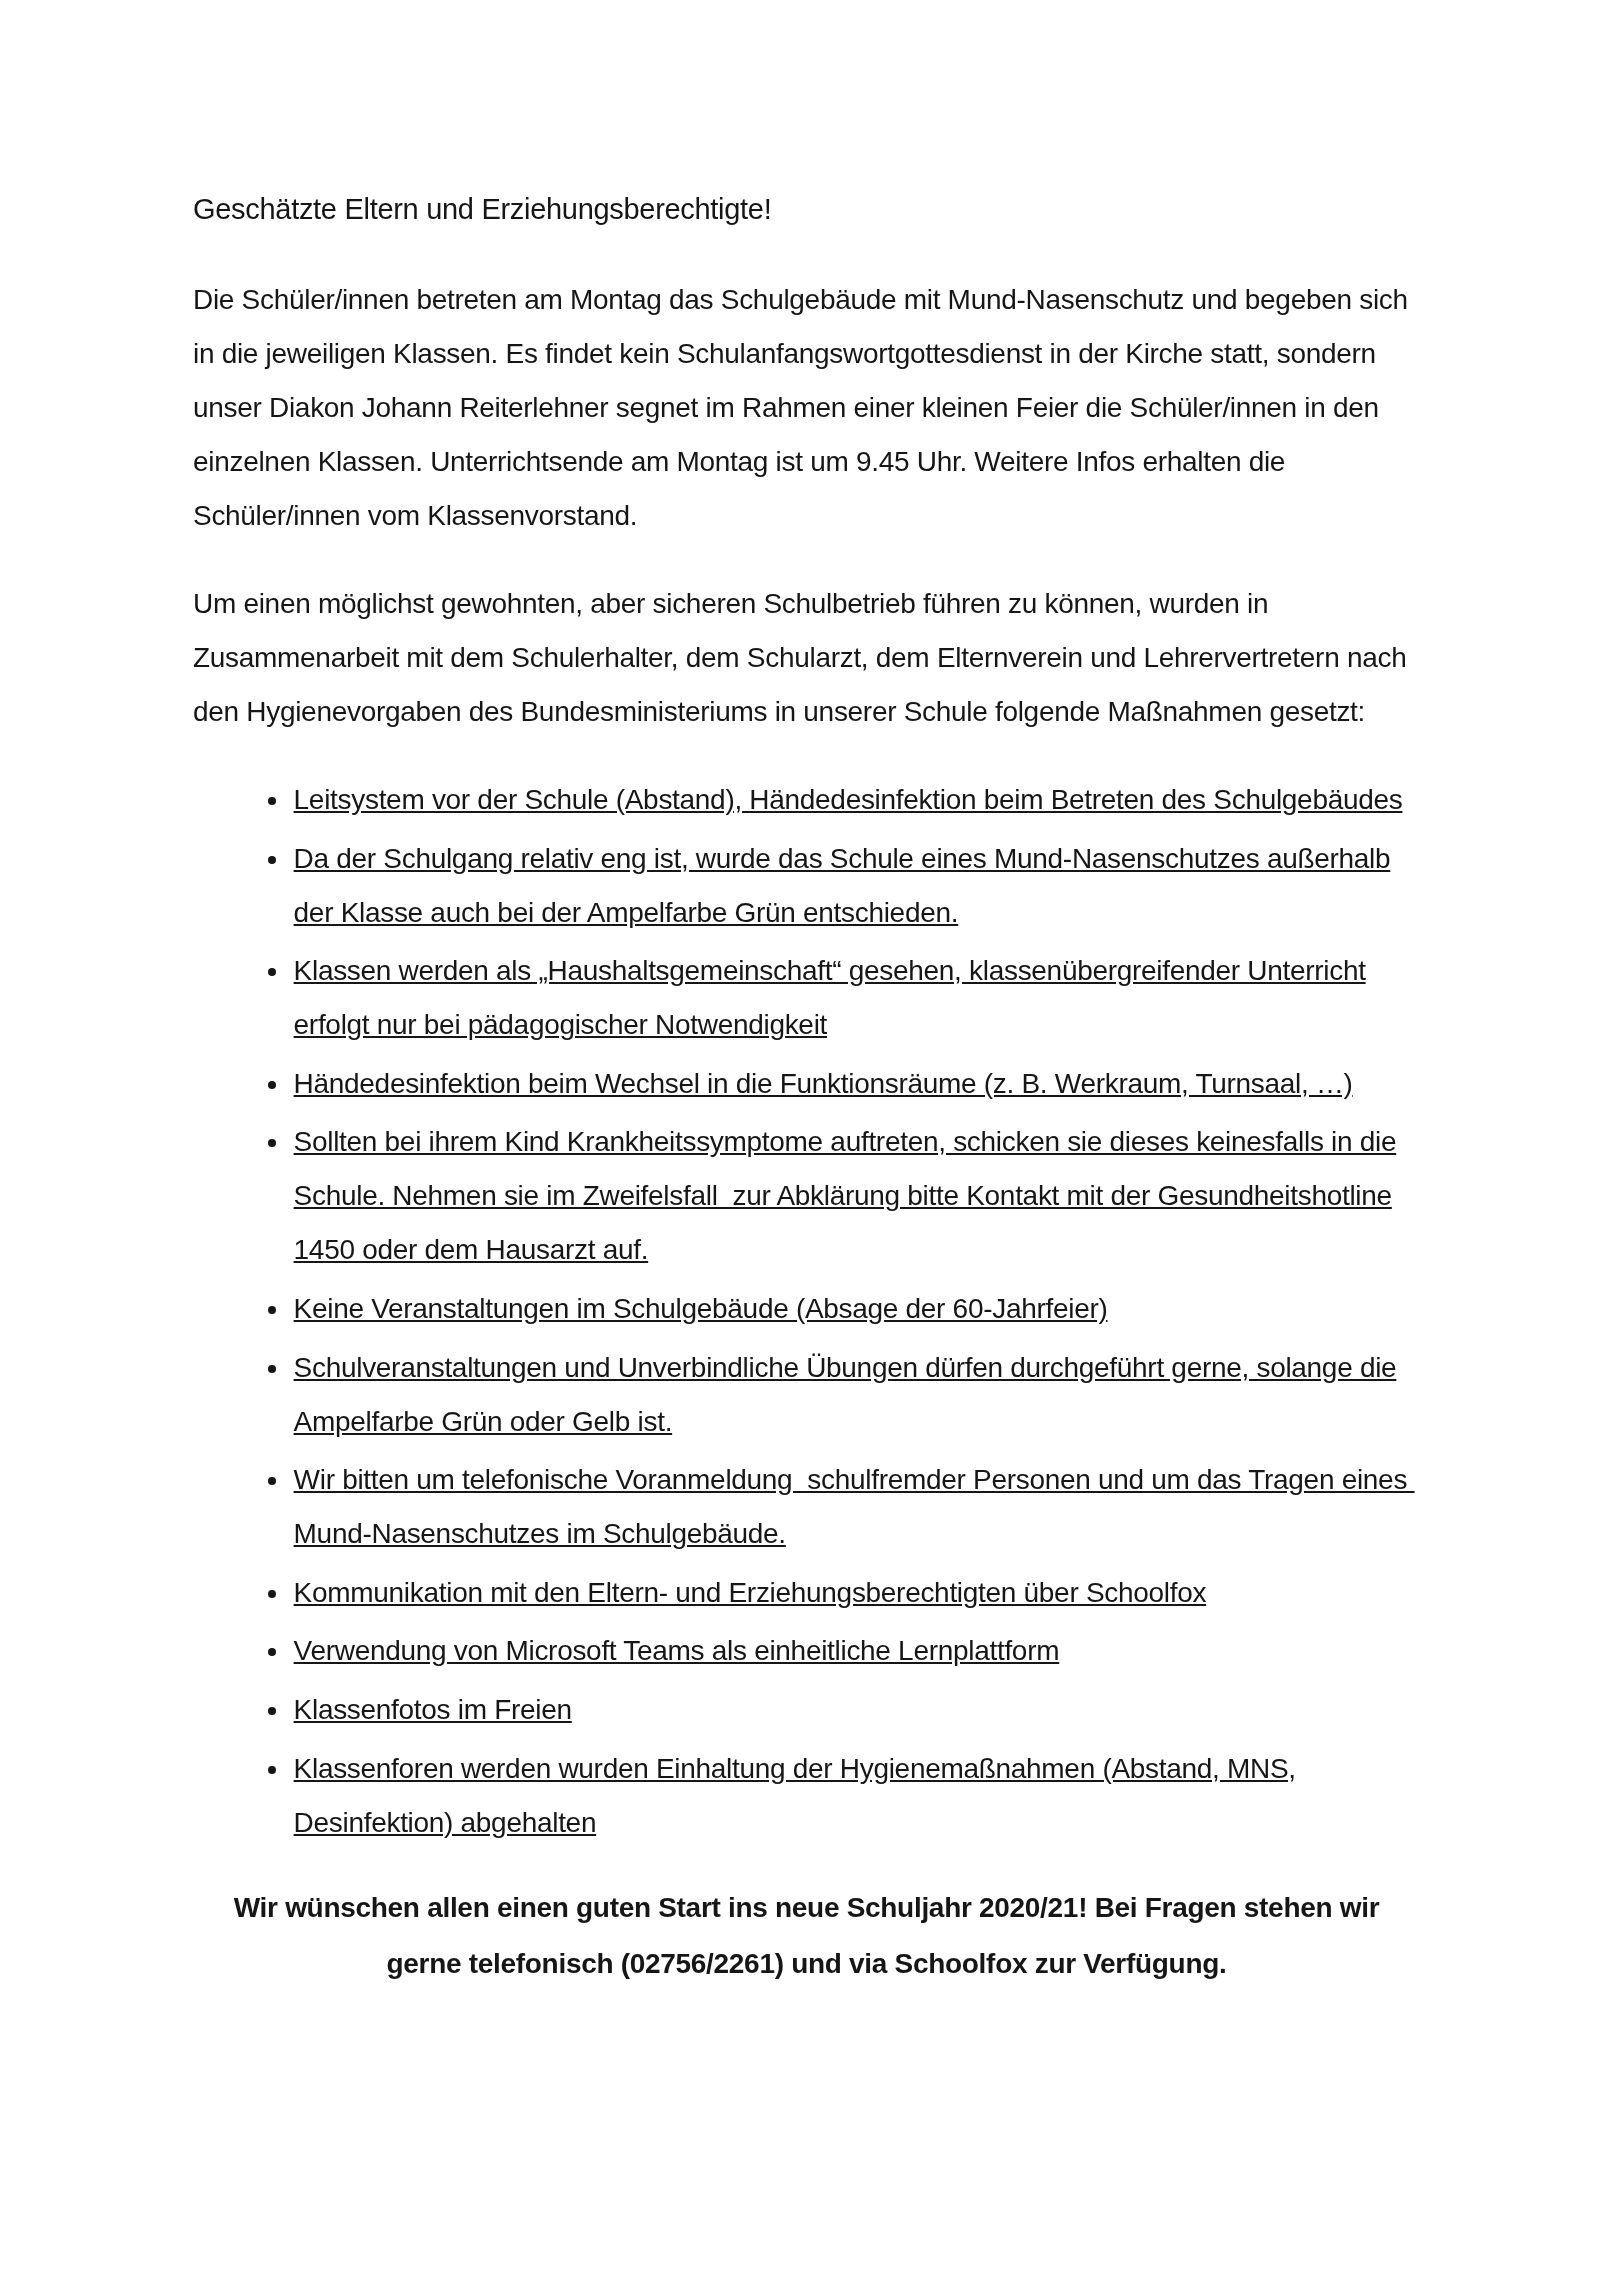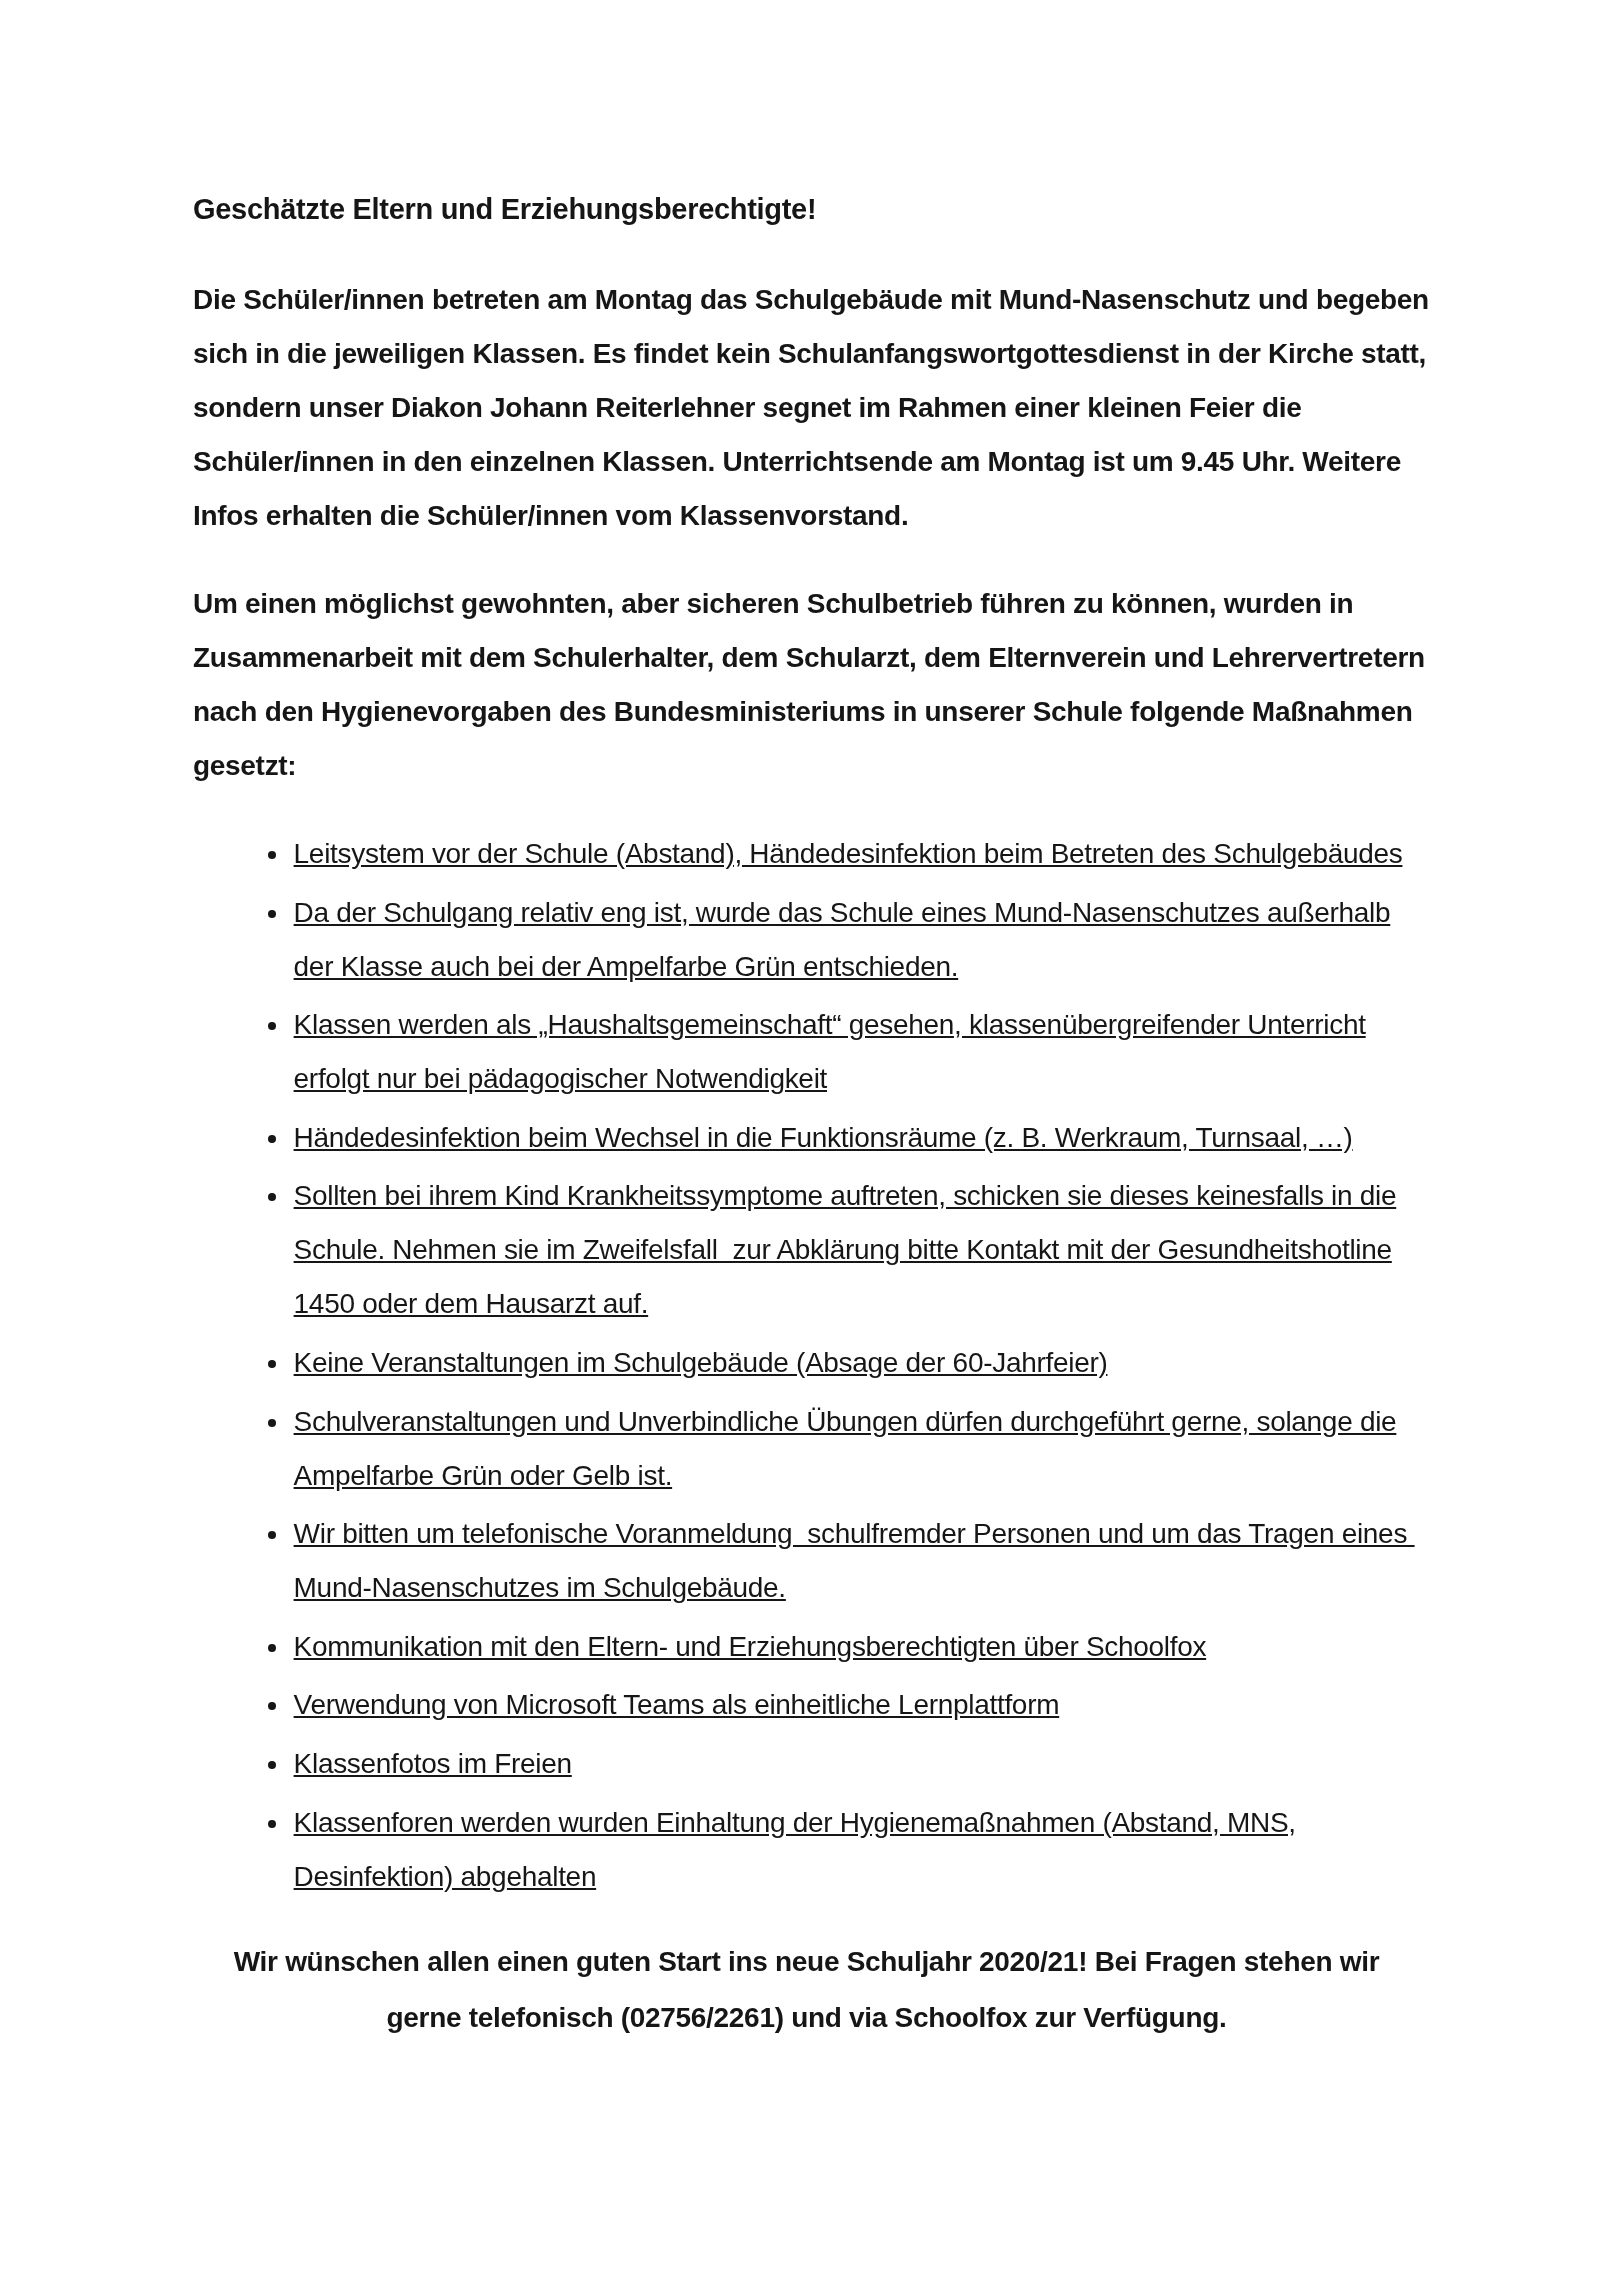--- a/index.html
+++ b/index.html
@@ -15,28 +15,27 @@
     box-sizing: border-box;
     padding: 182px 190px 0 193px;
     font-family: "Liberation Sans", "DejaVu Sans", sans-serif;
     color: #161616;
     font-size: 28px;
     letter-spacing: -0.3px;
     line-height: 54px;
   }
   .doc-heading {
     font-size: 29px;
-    font-weight: bold;
+    font-weight: normal;
     margin: 0 0 37px 0;
     line-height: 54px;
   }
   .body-para {
     margin: 0 0 34px 0;
     text-align: left;
-    font-weight: bold;
   }
   .measures-list {
     margin: 0 0 30px 0;
     padding: 0 0 0 98px;
     list-style-type: disc;
   }
   .measures-list li {
     margin: 0 0 4.6px 0;
     padding-left: 2.6px;
     text-decoration: underline;

